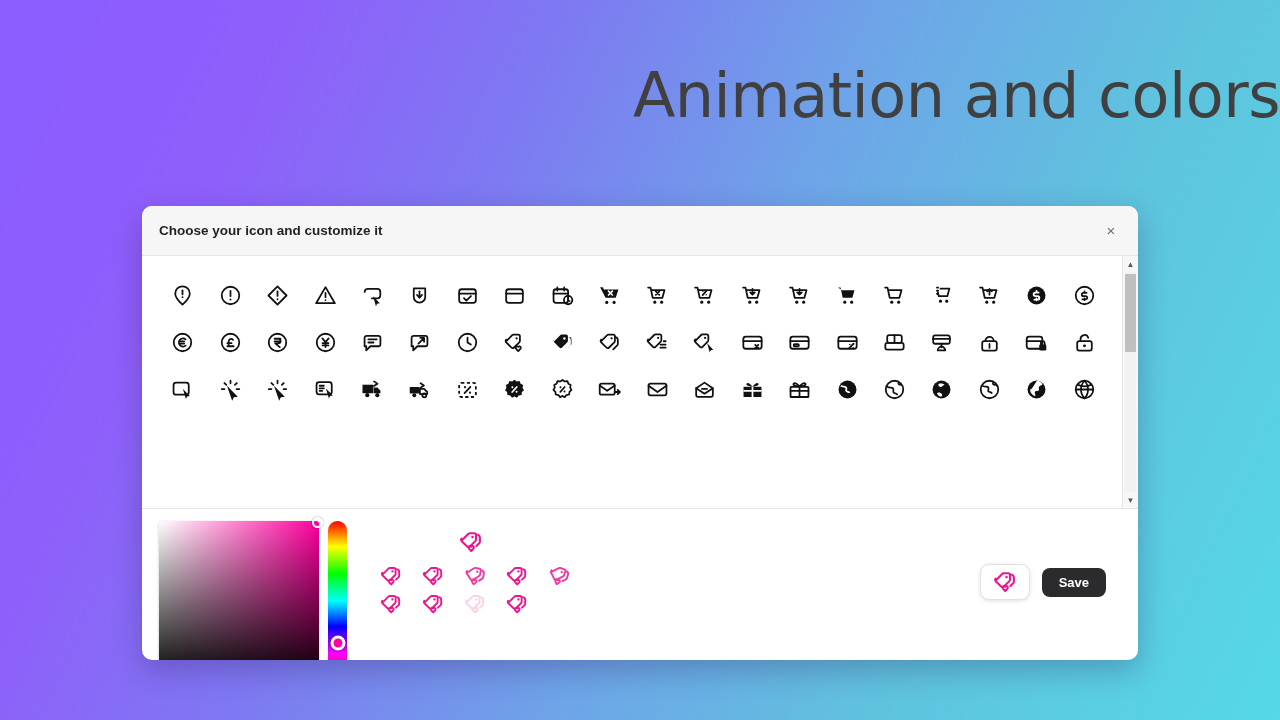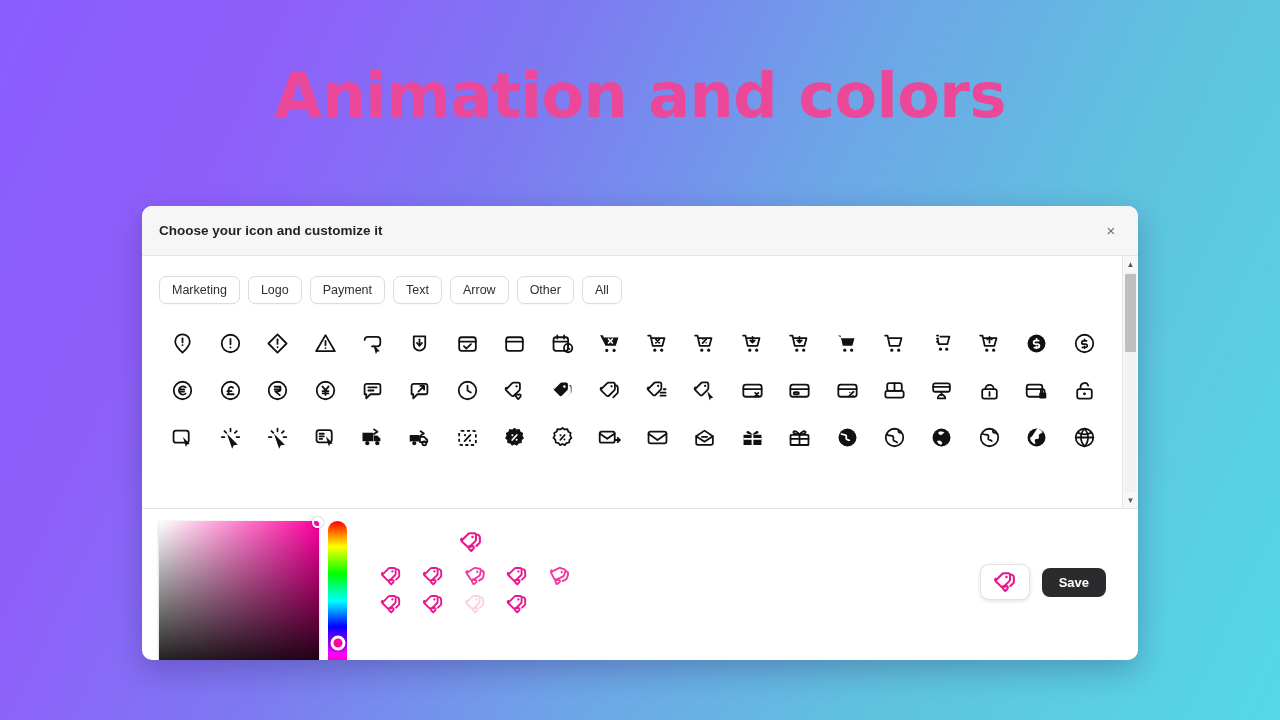--- a/index.html
+++ b/index.html
@@ -9,24 +9,24 @@
     background: linear-gradient(115deg, #8B5CFF 0%, #8F5FFB 18%, #7E78F2 35%, #6EA4E8 55%, #5FC3DE 75%, #55D8E8 100%);
     position: relative;
   }
 
   
   .hero-title {
     position: absolute;
     top: 62px;
     left: 0;
     width: 100%;
-    text-align: center;
-    color: #ec4899;
+    text-align: right;
+    color: #404040;
     font-size: 62px;
-    font-weight: bold;
+    font-weight: normal;
     letter-spacing: -0.5px;
     line-height: 1.1;
     font-family: "DejaVu Sans", sans-serif;
   }
 
   
   .modal {
     position: absolute;
     left: 142px;
     top: 206px;
@@ -272,29 +272,20 @@
 
 <div class="modal">
 
   <div class="modal-header">
     <div class="modal-title">Choose your icon and customize it</div>
     <button class="close-btn">×</button>
   </div>
 
   <div class="picker-region">
     <div class="picker-main">
-      <div class="cat-row" id="cat-row">
-          <button class="cat-btn">Marketing</button>
-          <button class="cat-btn">Logo</button>
-          <button class="cat-btn">Payment</button>
-          <button class="cat-btn">Text</button>
-          <button class="cat-btn">Arrow</button>
-          <button class="cat-btn">Other</button>
-          <button class="cat-btn">All</button>
-        </div>
       <div class="icon-grid" id="icon-grid">
           <div class="icon-cell">
             <svg width="25" height="25" viewBox="0 0 24 24">
               <path stroke="#111" stroke-width="1.7" fill="none" stroke-linecap="round" stroke-linejoin="round" d="M12 3.2a7 7 0 0 1 7 7c0 4-7 10.6-7 10.6S5 14.2 5 10.2a7 7 0 0 1 7-7z"></path>
               <path stroke="#111" stroke-width="1.7" fill="none" stroke-linecap="round" stroke-linejoin="round" d="M12 7v4"></path>
               <circle cx="12" cy="13.6" r="0.9" fill="#111"></circle>
             </svg>
           </div>
           <div class="icon-cell">
             <svg width="25" height="25" viewBox="0 0 24 24">

